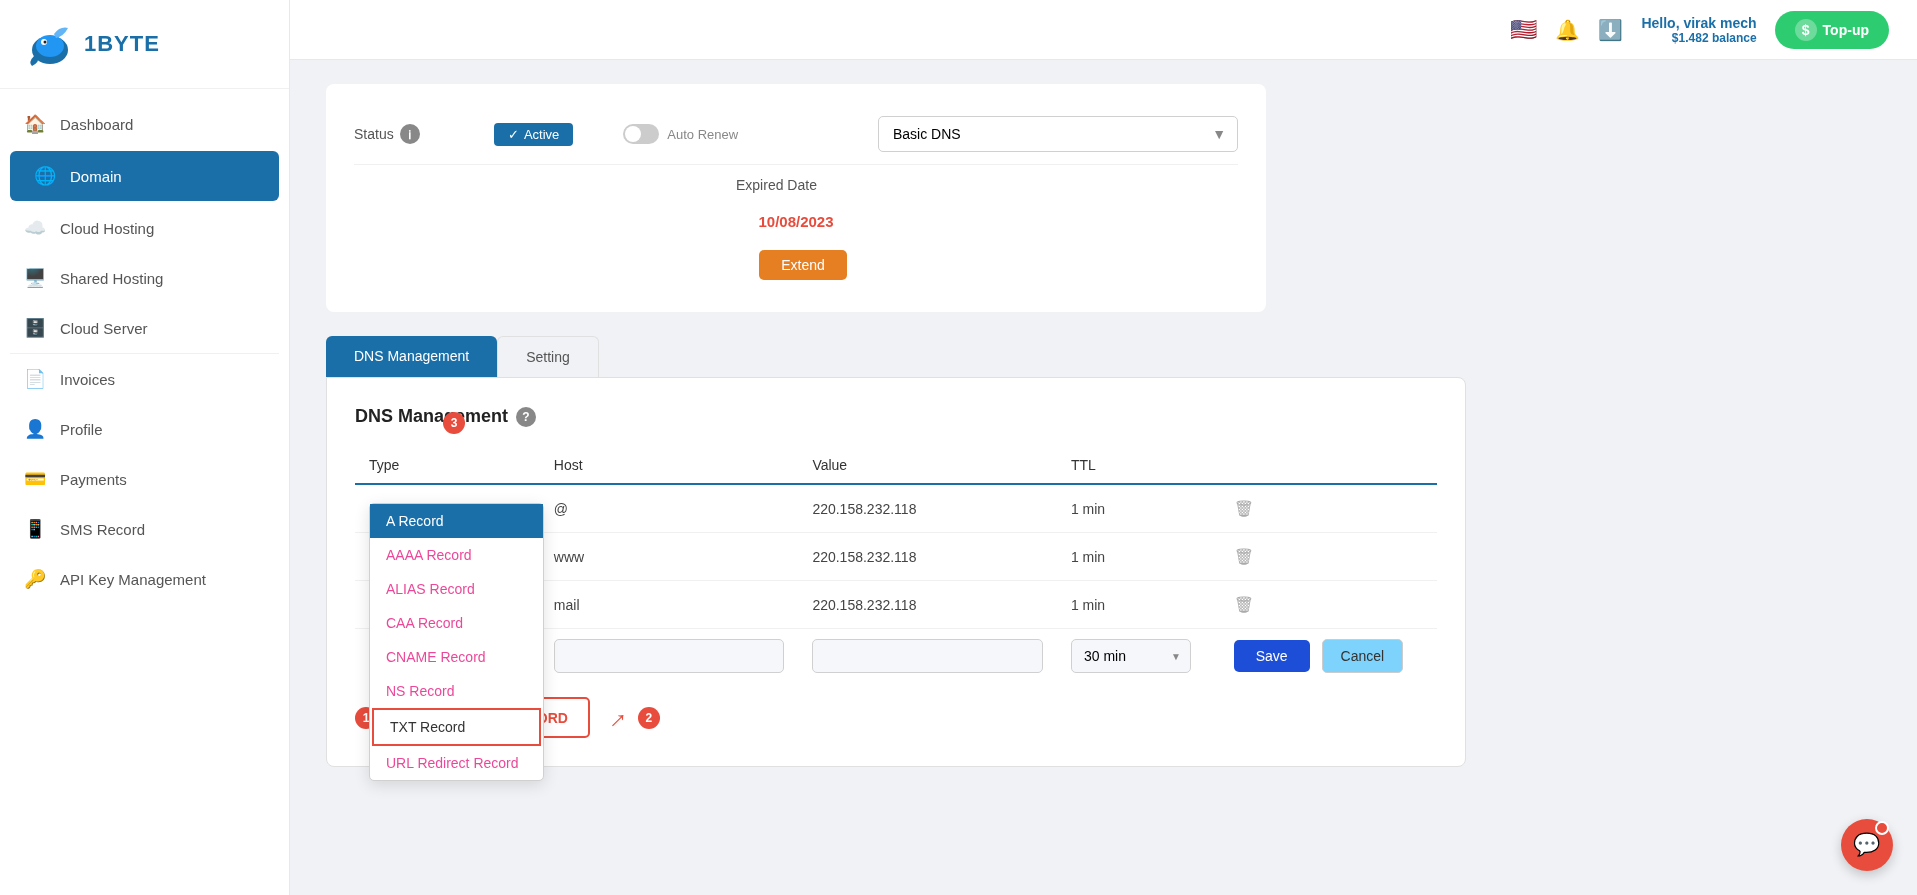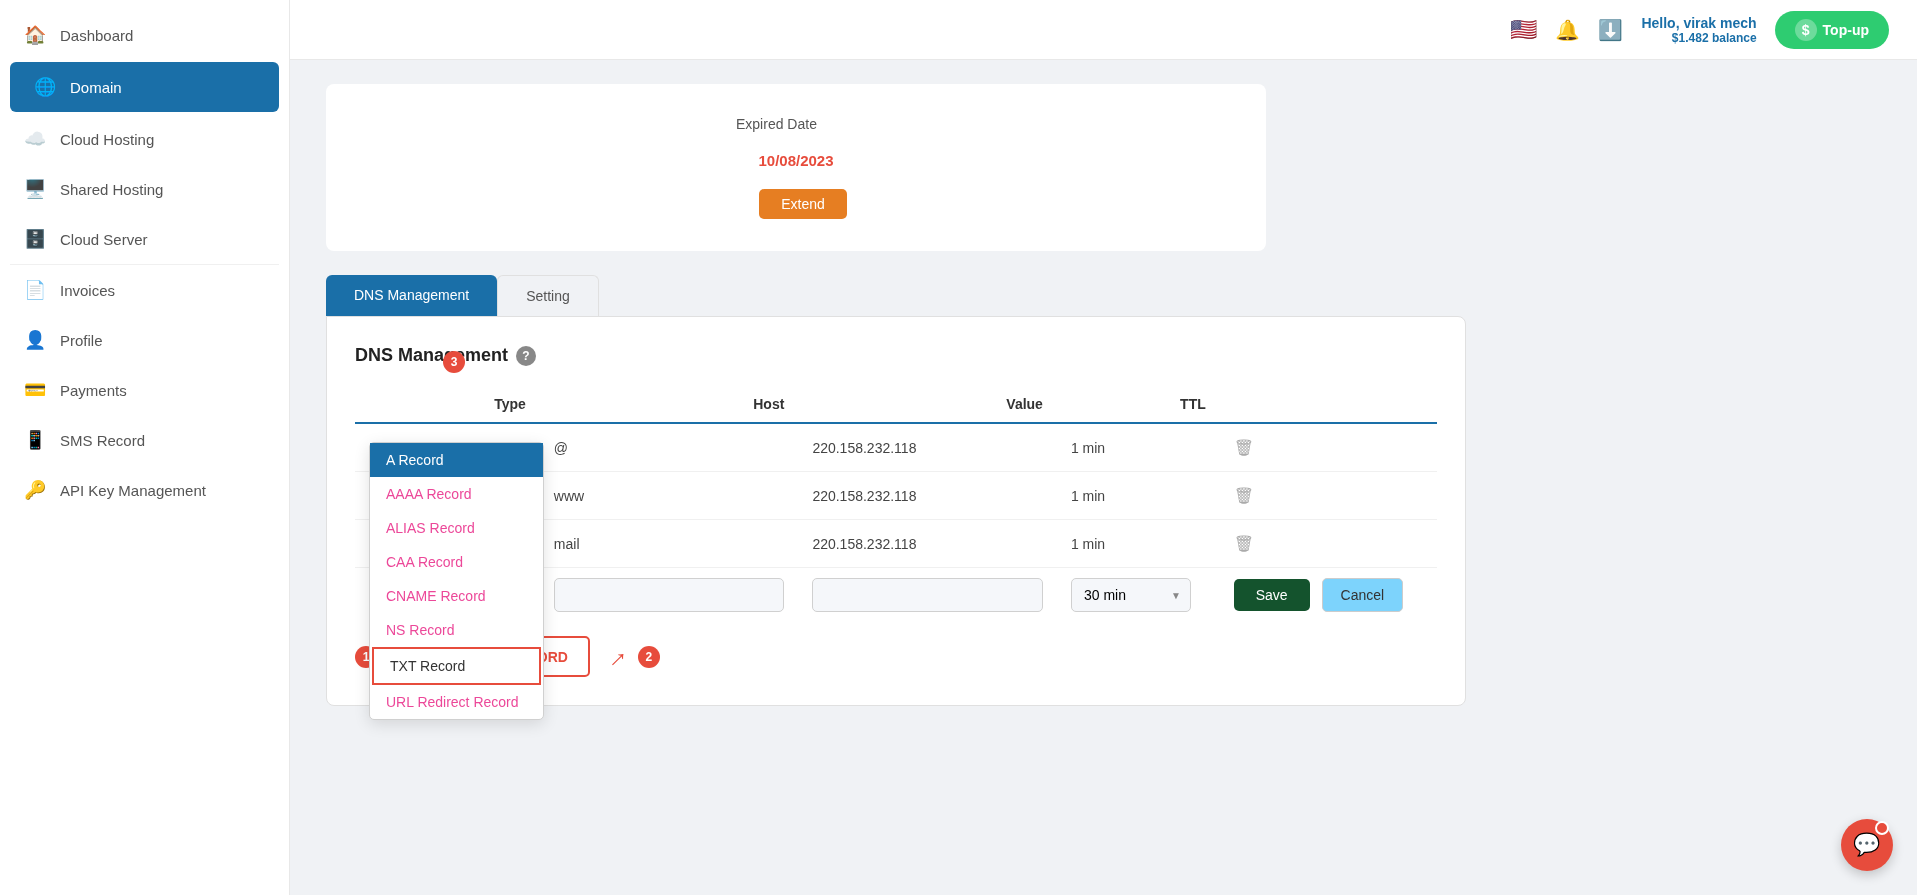--- a/index.html
+++ b/index.html
@@ -189,24 +189,24 @@
       background: #888;
       border-radius: 50%;
       color: #fff;
       display: inline-flex; align-items: center; justify-content: center;
       font-size: 12px; font-weight: 700; cursor: pointer;
     }
 
     
     .dns-table { width: 100%; border-collapse: collapse; }
     .dns-table th {
-      text-align: right;
+      text-align: left;
       padding: 10px 14px;
       color: #333;
-      font-weight: 700;
+      font-weight: 400;
       font-size: 14px;
       border-bottom: 2px solid #1a6fa8;
     }
     .dns-table td {
       padding: 14px 14px;
       border-bottom: 1px solid #f0f0f0;
       color: #444;
       font-size: 14px;
     }
     .dns-table tr:last-child td { border-bottom: none; }
@@ -256,21 +256,21 @@
     }
     .record-input {
       background: #f5f7fa;
       border: 1px solid #d0d0d0;
       border-radius: 5px;
       padding: 8px 12px;
       font-size: 14px;
       width: 100%;
     }
     .save-btn {
-      background: #14532d;
+      background: #1d4ed8;
       color: #fff;
       border: none;
       border-radius: 5px;
       padding: 8px 22px;
       font-size: 14px;
       cursor: pointer;
       margin-right: 8px;
     }
     .cancel-btn {
       background: #7dd3fc;
@@ -362,20 +362,31 @@
       border-radius: 50%;
       width: 14px; height: 14px;
     }
 
     .divider { height: 1px; background: #f0f0f0; margin: 0 10px; }
   </style>
 </head>
 <body>
 
 <div class="sidebar">
+  <div class="sidebar-logo">
+    <svg class="logo-whale" viewBox="0 0 52 52">
+      <ellipse cx="26" cy="32" rx="18" ry="14" fill="#1a6fa8"></ellipse>
+      <ellipse cx="26" cy="28" rx="14" ry="11" fill="#2196f3"></ellipse>
+      <circle cx="20" cy="24" r="3" fill="#fff"></circle>
+      <circle cx="21" cy="24" r="1.5" fill="#222"></circle>
+      <path d="M10 38 Q4 44 8 48 Q16 44 14 38" fill="#1a6fa8"></path>
+      <path d="M30 16 Q36 8 44 10 Q40 18 32 20" fill="#64b5f6"></path>
+    </svg>
+    <span class="logo-text">1BYTE</span>
+  </div>
   <nav class="sidebar-nav">
     <div class="nav-item">
       <span class="nav-icon">🏠</span>
       <span>Dashboard</span>
     </div>
     <div class="nav-item active">
       <span class="nav-icon">🌐</span>
       <span>Domain</span>
     </div>
     <div class="nav-item">
@@ -429,20 +440,41 @@
     </div>
     <button class="topup-btn">
       <span class="dollar-icon">$</span>
       <span>Top-up</span>
     </button>
   </div>
 
   <div class="content">
 
     <div class="status-card">
+      <div class="status-row">
+        <span class="status-label">
+          <span>Status</span>
+          <span class="help-icon">ℹ</span>
+        </span>
+        <span class="status-badge">
+          <span>✓</span>
+          <span>Active</span>
+        </span>
+        <div class="auto-renew-area">
+          <div class="toggle-switch"></div>
+          <span>Auto Renew</span>
+        </div>
+        <div style="flex:1"></div>
+        <div style="position:relative; min-width:360px;">
+          <select class="dns-select">
+            <option>Basic DNS</option>
+          </select>
+          <span style="position:absolute;right:12px;top:50%;transform:translateY(-50%);color:#888;pointer-events:none;">▼</span>
+        </div>
+      </div>
       <div class="expired-row">
         <span class="expired-label">Expired Date</span>
         <span class="expired-date">10/08/2023</span>
         <button class="extend-btn">Extend</button>
       </div>
     </div>
 
     <div class="dns-section">
       <div class="dns-tabs">
         <div class="dns-tab">

